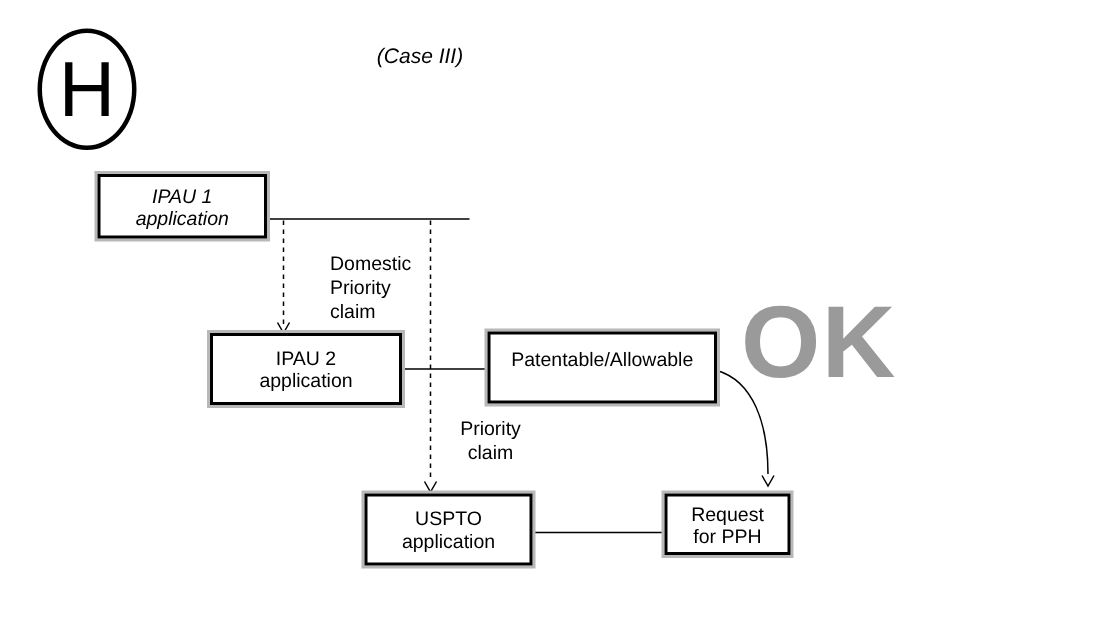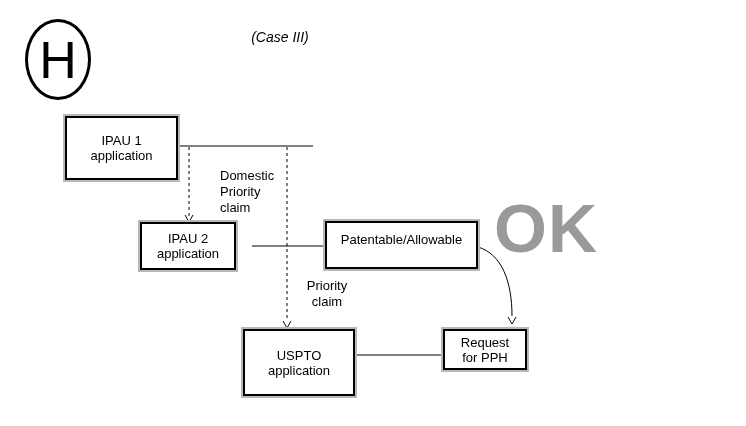--- a/index.html
+++ b/index.html
@@ -64,24 +64,24 @@
     box-shadow: 0 0 0 2px #b8b8b8;
     display: flex;
     align-items: center;
     justify-content: center;
     text-align: center;
     font-size: 13px;
     line-height: 15px;
     color: #000;
     white-space: pre-line;
   }
-  .pbox-ipau1      { left: 65px;  top: 116px; width: 113px; height: 64px; }
-  .pbox-ipau2      { left: 140px; top: 222px; width: 96px; height: 48px; }
+  .pbox-ipau1      { left: 65px;  top: 116px; width: 113px; height: 43px; font-style: italic; }
+  .pbox-ipau2      { left: 140px; top: 222px; width: 128px; height: 48px; }
   .pbox-patentable { left: 325px; top: 221px; width: 153px; height: 48px; padding-bottom: 12px; }
-  .pbox-uspto      { left: 243px; top: 329px; width: 112px; height: 67px; }
+  .pbox-uspto      { left: 243px; top: 329px; width: 112px; height: 48px; }
   .pbox-request    { left: 443px; top: 329px; width: 84px;  height: 41px; }
 
   
   .edge-label {
     position: absolute;
     font-size: 13px;
     line-height: 16px;
     color: #000;
     white-space: pre-line;
   }

